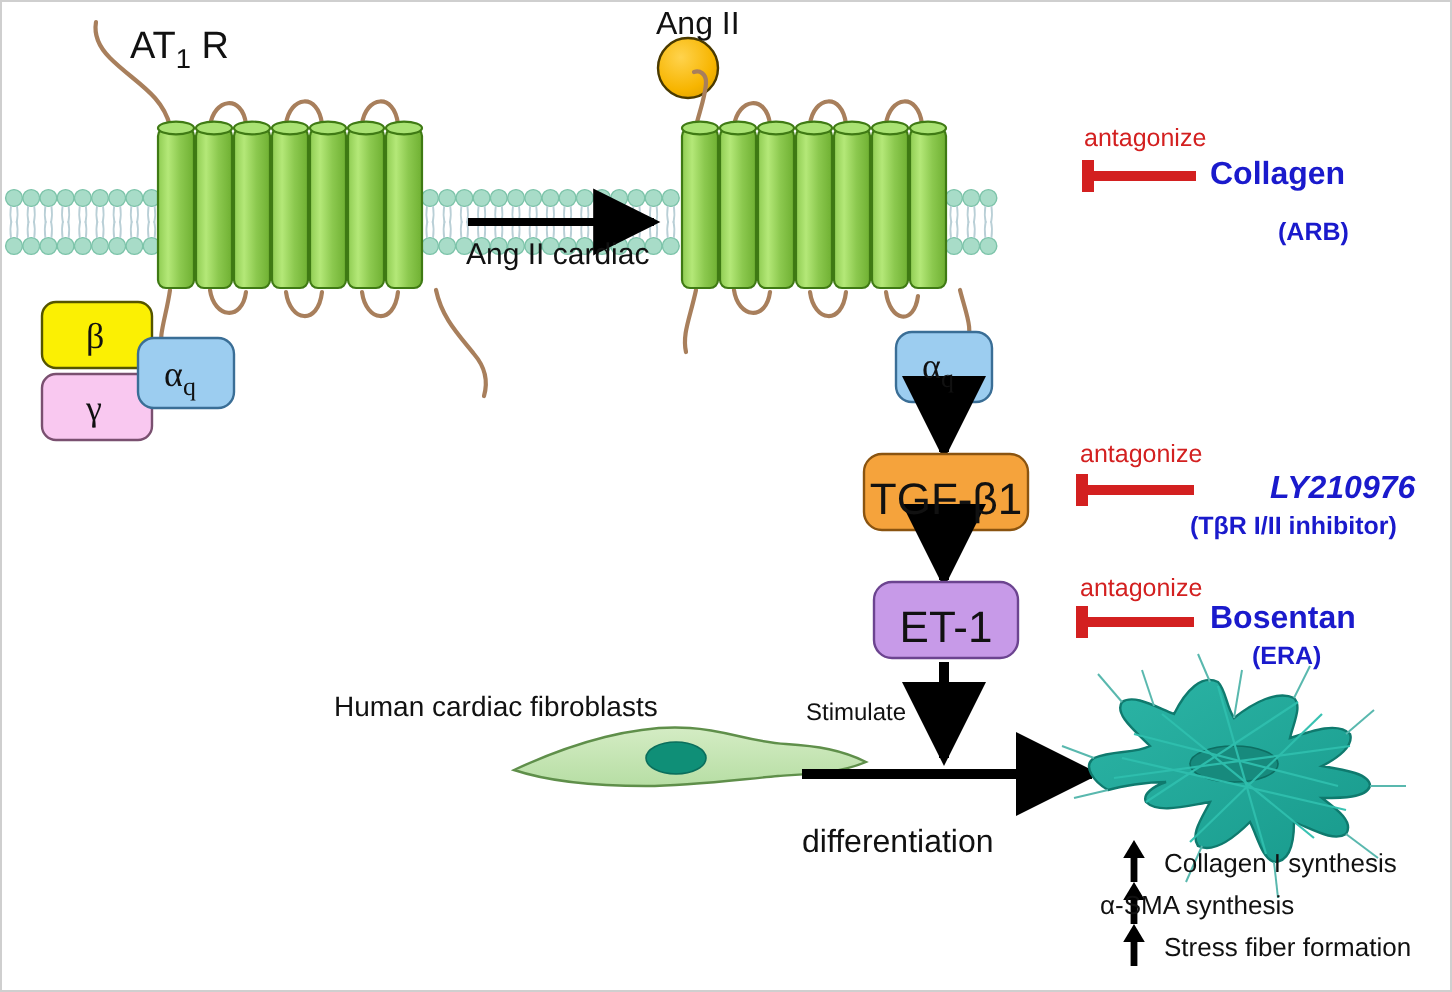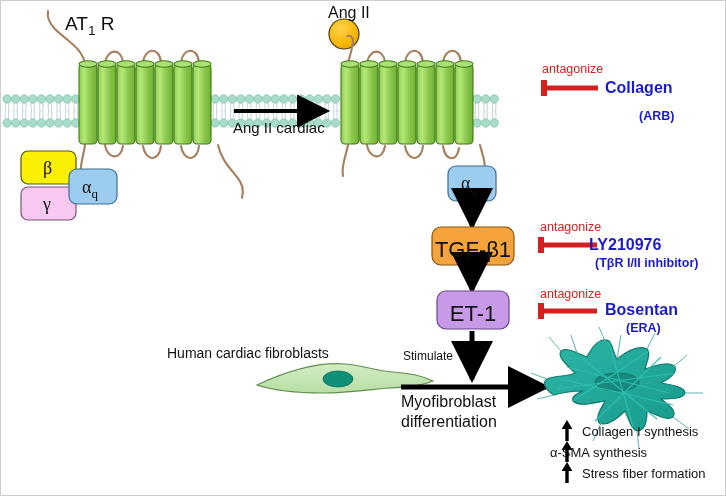--- a/index.html
+++ b/index.html
@@ -435,39 +435,38 @@
   <div class="lbl lbl-at1r"><span>AT</span><sub>1</sub><span> R</span></div>
 
   <div class="lbl lbl-angii">Ang II</div>
 
   <div class="lbl lbl-binding">Ang II cardiac</div>
 
   <div class="lbl lbl-hcf">Human cardiac fibroblasts</div>
 
   <div class="lbl lbl-stim">Stimulate</div>
 
-  <div class="lbl lbl-myo1">Myofibroblast</div>
   <div class="lbl lbl-myo2">differentiation</div>
 
   <div class="gsub" style="left:42px; top:157px;">β</div>
   <div class="gsub" style="left:42px; top:193px;">γ</div>
   <div class="gsub" style="left:81px; top:176px;"><span>α</span><sub>q</sub></div>
 
   <div class="gsub" style="left:460px; top:172px;"><span>α</span><sub>q</sub></div>
 
   <div class="boxlbl" style="left:431px; top:236px; width:82px;">TGF-β1</div>
 
   <div class="boxlbl" style="left:436px; top:300px; width:72px;">ET-1</div>
 
   <div class="ant" style="left:541px; top:61px;">antagonize</div>
   <div class="drug drug-name" style="left:604px; top:78px;">Collagen</div>
   <div class="drug drug-sub" style="left:623px; top:108px;margin-left:15px;">(ARB)</div>
 
   <div class="ant" style="left:539px; top:219px;">antagonize</div>
-  <div class="drug drug-name" style="left:588px; top:235px;">LY210976</div>
+  <div class="drug drug-name" style="left:634px; top:235px;font-style:italic;">LY210976</div>
   <div class="drug drug-sub" style="left:594px; top:255px;">(TβR I/II inhibitor)</div>
 
   <div class="ant" style="left:539px; top:286px;">antagonize</div>
   <div class="drug drug-name" style="left:604px; top:300px;">Bosentan</div>
   <div class="drug drug-sub" style="left:625px; top:320px;">(ERA)</div>
 
   <div class="outcome" style="left:581px; top:423px;">Collagen I synthesis</div>
   <div class="outcome" style="left:549px; top:444px;">α-SMA synthesis</div>
   <div class="outcome" style="left:581px; top:465px;text-align:right;">Stress fiber formation</div>
 

